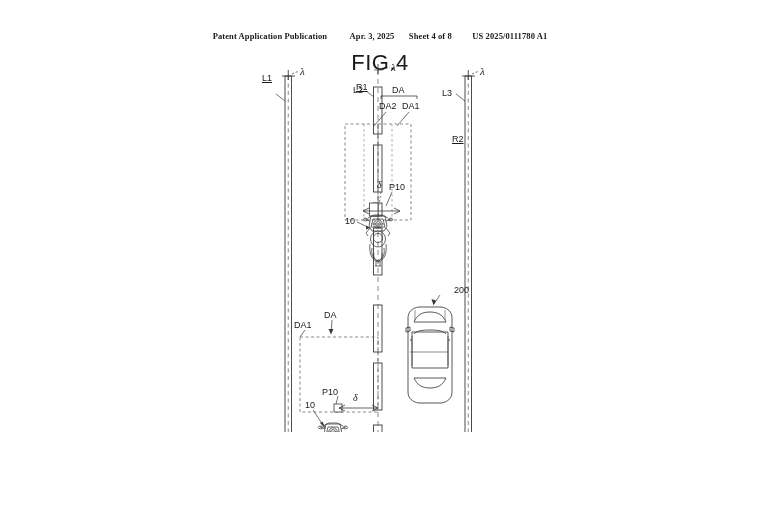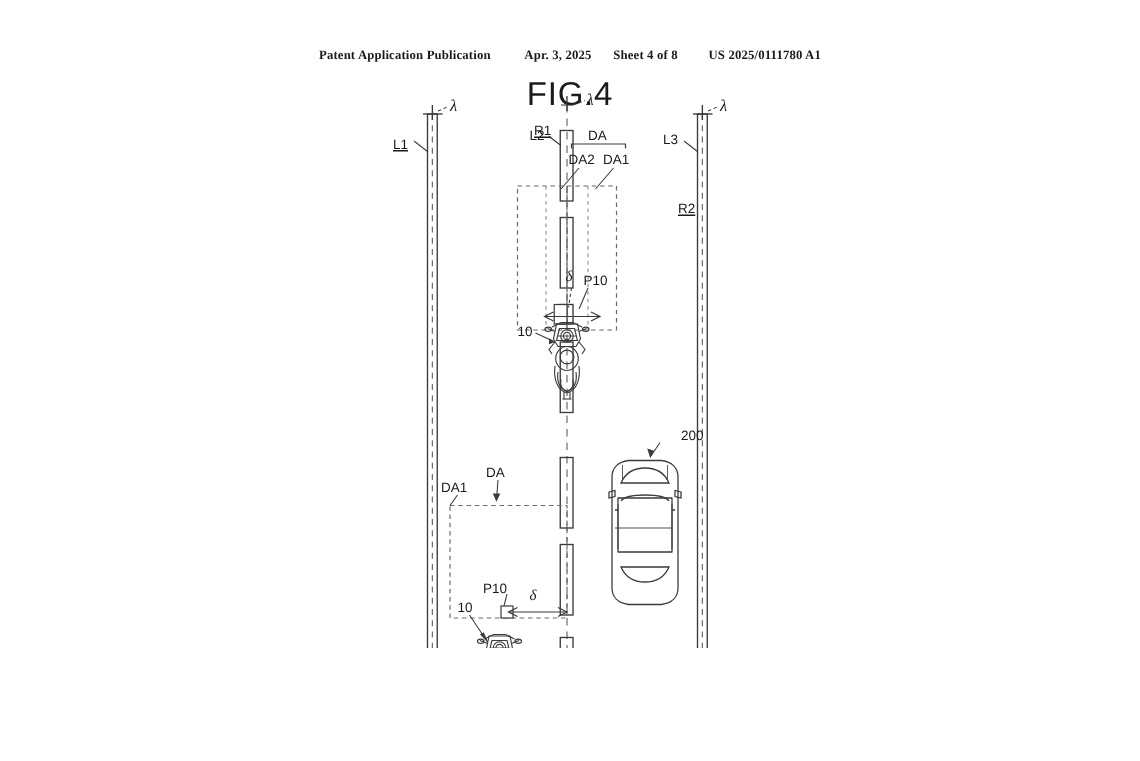--- a/index.html
+++ b/index.html
@@ -293,21 +293,21 @@
       <path d="M440,295 L434,304" fill="none" stroke="#3a3a3a" stroke-width="0.7"></path>
       <path d="M431.5,299 L433.5,305.5 L436,300.5" fill="#3a3a3a" stroke="none"></path>
     </g>
 
   </svg>
 
   <div class="lbl lam" style="left:300px; top:66px;">λ</div>
   <div class="lbl lam" style="left:391px; top:62px;">λ</div>
   <div class="lbl lam" style="left:480px; top:66px;">λ</div>
 
-  <div class="lbl" style="left:262px; top:92px;text-decoration:underline;">L1</div>
+  <div class="lbl" style="left:262px; top:74px;text-decoration:underline;">L1</div>
   <div class="lbl" style="left:353px; top:86px;">L2</div>
   <div class="lbl" style="left:442px; top:89px;">L3</div>
 
   <div class="lbl ul" style="left:324px; top:83px;">R1</div>
   <div class="lbl ul" style="left:420px; top:97px;margin-top:38px;">R2</div>
 
   <div class="lbl" style="left:392px; top:86px;">DA</div>
   <div class="lbl" style="left:379px; top:102px;">DA2</div>
   <div class="lbl" style="left:402px; top:102px;">DA1</div>
 

